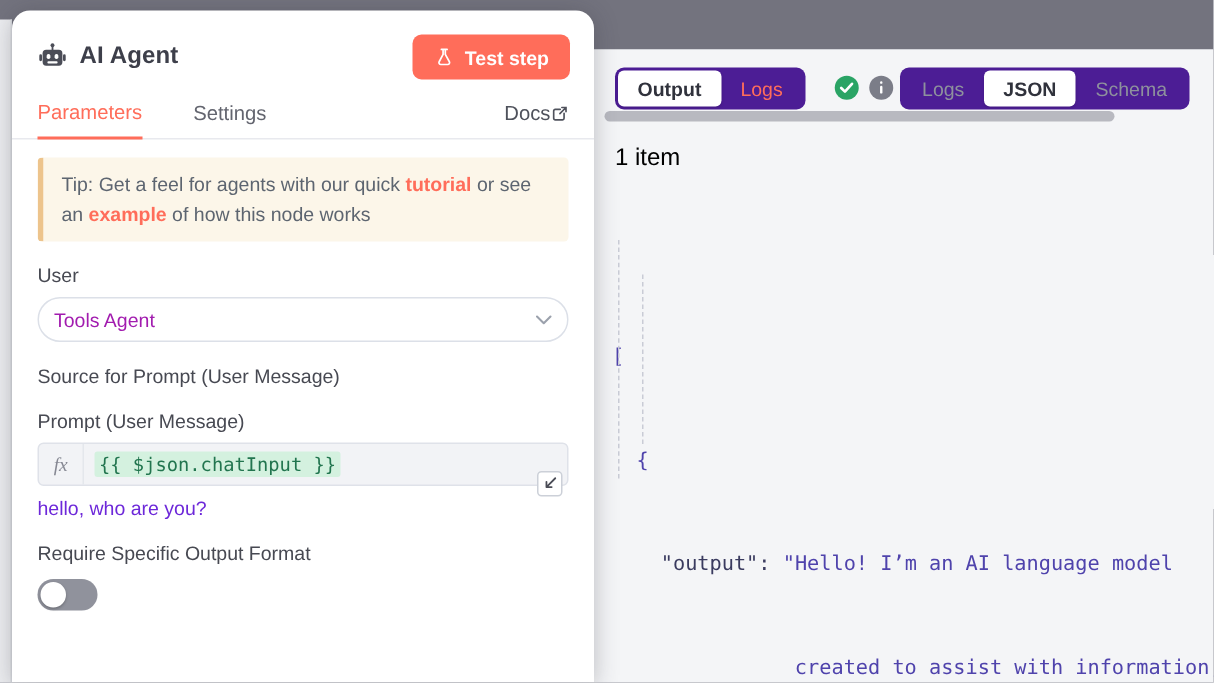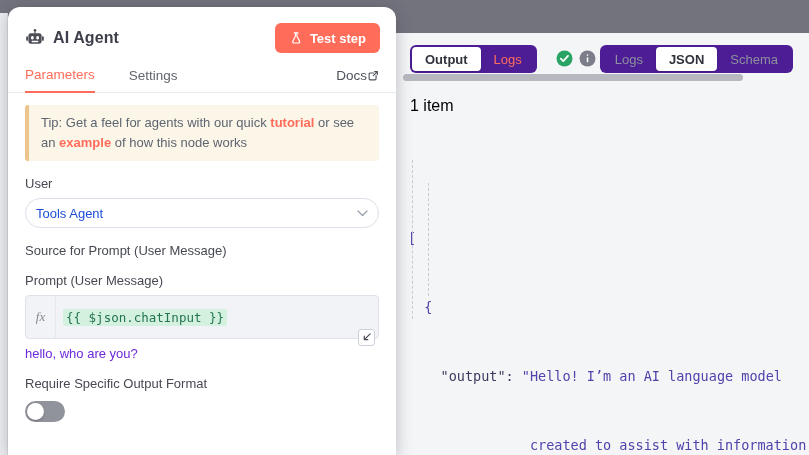--- a/index.html
+++ b/index.html
@@ -36,27 +36,27 @@
   .modal-body { padding:12px 17px 0 17px; }
   .tip-box {
     background:#fcf6e9; border-left:4px solid #edc48c; border-radius:3px;
     padding:8px 12px; font-size:13px; line-height:1.55; color:#5d6570;
   }
   .tip-link { color:#ff6d5a; font-weight:700; cursor:pointer; }
 
   .field-label { margin-top:15px; font-size:13px; color:#474952; }
   .select-box {
     margin-top:7px; height:30px; border:1px solid #dce0e8; border-radius:15px;
-    display:flex; align-items:center; padding:0 10px; font-size:13px; color:#1d4ed8;
+    display:flex; align-items:center; padding:0 10px; font-size:13px; color:#a21caf;
     background:#fff; cursor:pointer;text-align:right;
   }
   .select-box .chev { margin-left:auto; display:flex; }
 
   .fx-input {
-    position:relative; margin-top:7px; height:44px; border:1px solid #dfe2e9; border-radius:4px;
+    position:relative; margin-top:7px; height:29px; border:1px solid #dfe2e9; border-radius:4px;
     background:#f2f3f6; display:flex; align-items:center; overflow:visible; cursor:text;
   }
   .fx-tag {
     width:30px; align-self:stretch; display:flex; align-items:center; justify-content:center;
     font-family:"Liberation Serif", serif; font-style:italic; font-size:13px; color:#868893;
     border-right:1px solid #e4e7ec;
   }
   .expr-chip {
     margin-left:7px; font-family:"DejaVu Sans Mono", monospace; font-size:12.5px;
     color:#22754f; background:#d4f1df; padding:1px 3px; border-radius:2px; white-space:pre;

